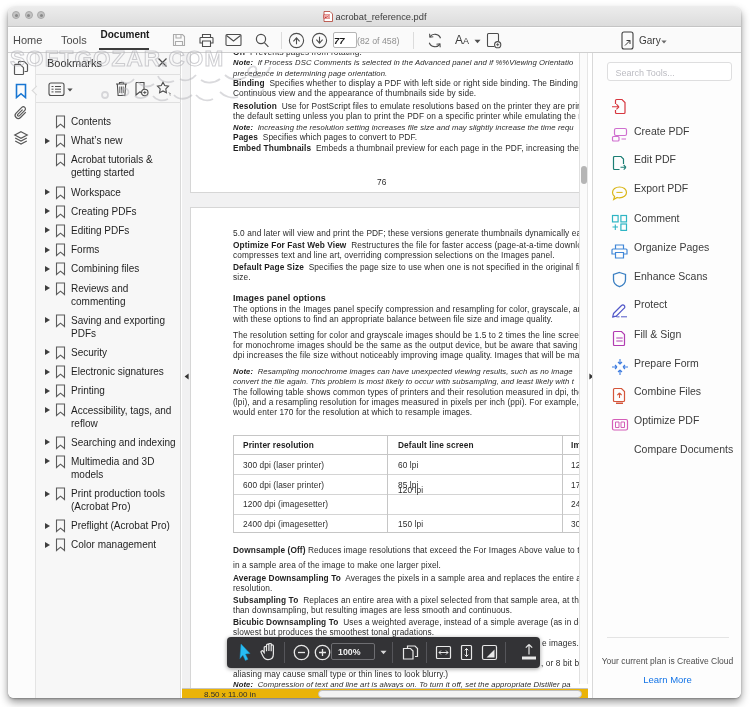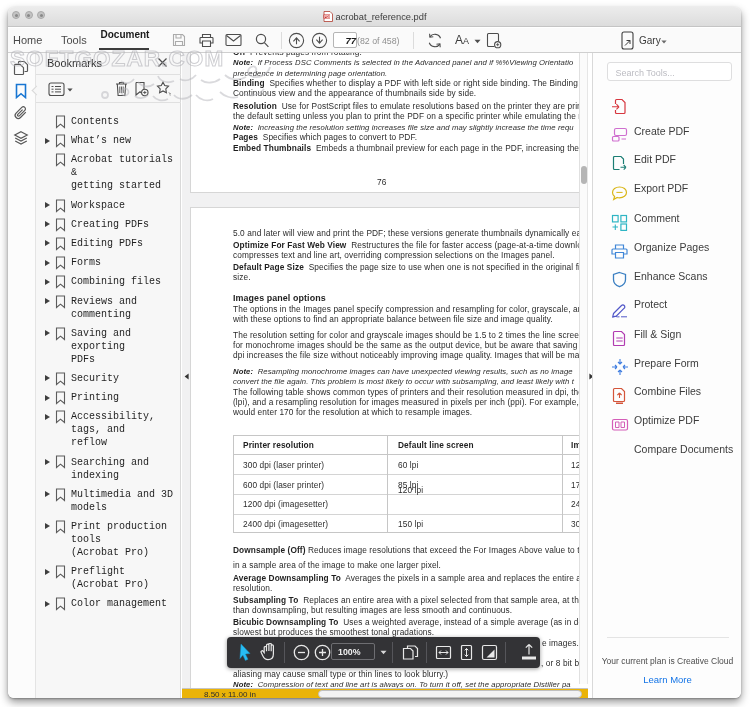--- a/index.html
+++ b/index.html
@@ -25,21 +25,21 @@
   
   #strip { position:absolute; left:0; top:46px; width:28px; bottom:0; background:#fcfcfc;
            border-right:1px solid #e4e4e4; }
   #bmpanel { position:absolute; left:28px; top:46px; width:145px; bottom:0;
              background:#f7f7f7; border-right:1px solid #d9d9d9; }
   #docarea { position:absolute; left:174px; top:46px; width:397px; bottom:0; background:#f1f1f2; overflow:hidden;text-decoration:underline; }
   #vscroll { position:absolute; left:571px; top:46px; width:9px; bottom:14px; background:#fbfbfb; border-left:1px solid #e0e0e0; border-right:1px solid #e6e6e6; }
 
   #rpanel { position:absolute; left:584px; top:46px; right:0; bottom:0; background:#fdfdfd;
             border-left:1px solid #d9d9d9; }
-  .bmrow { position:relative; padding:3.1px 4px 3.1px 35px; line-height:13px;font-family:Liberation Mono, monospace; }
+  .bmrow { position:relative; padding:3.1px 4px 3.1px 35px; line-height:13px; }
   .bmrow .bmi { position:absolute; left:19px; top:3px; }
   .bmrow .tri { position:absolute; left:9px; top:6.5px; width:0; height:0;
                 border-left:5px solid #3f3f3f; border-top:3.5px solid transparent; border-bottom:3.5px solid transparent; }
   .dl { position:absolute; white-space:nowrap; font-size:8.3px; line-height:11px; color:#2b2b2b; letter-spacing:0.1px; }
   .dl b { color:#1f1f1f; }
   .dli { font-style:italic; font-size:7.7px; }
   .pg { position:absolute; left:8px; width:620px; background:#fff; border:1px solid #d6d6d6; }
   .trow { position:absolute; left:0; width:149px; height:17px; }
   .trow .ti { position:absolute; left:18px; top:0; }
   .trow span { position:absolute; left:41px; top:3px; font-size:10.5px; color:#3c3c3c;margin-top:24px; }
@@ -89,21 +89,21 @@
 
       <svg style="position:absolute;left:280px;top:4px" width="17" height="17" viewBox="0 0 17 17" fill="none" stroke="#4d4d4d" stroke-width="1.1">
         <circle cx="8.5" cy="8.5" r="7.1"></circle>
           <path d="M5.4 9.3l3.1-3.4 3.1 3.4M8.5 6.2v6"></path>
       </svg>
 
       <svg style="position:absolute;left:303px;top:4px" width="17" height="17" viewBox="0 0 17 17" fill="none" stroke="#4d4d4d" stroke-width="1.1">
         <circle cx="8.5" cy="8.5" r="7.1"></circle>
           <path d="M5.4 7.7l3.1 3.4 3.1-3.4M8.5 4.8v6"></path>
       </svg>
-      <div style="position:absolute;left:325px;top:3.5px;width:24px;height:16px;background:#fff;border:1px solid #b5b5b5;border-radius:2px;font-size:9.5px;color:#1a1a1a;text-align:right;line-height:15px;font-weight:bold;font-style:italic">77</div>
+      <div style="position:absolute;left:325px;top:3.5px;width:24px;height:16px;background:#fff;border:1px solid #b5b5b5;border-radius:2px;font-size:9.5px;color:#1a1a1a;text-align:left;line-height:15px;font-weight:bold;font-style:italic">77</div>
       <div style="position:absolute;left:349px;top:7.5px;font-size:8.8px;color:#8f8f8f">(82 of 458)</div>
       <div style="position:absolute;left:405px;top:4px;width:1px;height:17px;background:#dcdcdc"></div>
 
       <svg style="position:absolute;left:418px;top:4px" width="18" height="17" viewBox="0 0 18 17" fill="none" stroke="#4d4d4d" stroke-width="1.2">
         <path d="M14.5 6.2a6 6 0 0 0 -10.6-1.3"></path>
           <path d="M3.6 1.8l0.3 3.4 3.4-0.4" stroke-width="1.1"></path>
         <path d="M3.3 10.8a6 6 0 0 0 10.6 1.3"></path>
           <path d="M14.2 15.2l-0.3-3.4-3.4 0.4" stroke-width="1.1"></path>
       </svg>
 
@@ -207,20 +207,23 @@
             </svg><span>Combining files</span></div>
         <div class="bmrow"><i class="tri"></i><svg class="bmi" width="11" height="14" viewBox="0 0 11 14" fill="none" stroke="#5c5c5c" stroke-width="1.1">
               <path d="M1.5 1h8v11.5l-4-3.3-4 3.3z"></path>
             </svg><span>Reviews and<br>commenting</span></div>
         <div class="bmrow"><i class="tri"></i><svg class="bmi" width="11" height="14" viewBox="0 0 11 14" fill="none" stroke="#5c5c5c" stroke-width="1.1">
               <path d="M1.5 1h8v11.5l-4-3.3-4 3.3z"></path>
             </svg><span>Saving and exporting<br>PDFs</span></div>
         <div class="bmrow"><i class="tri"></i><svg class="bmi" width="11" height="14" viewBox="0 0 11 14" fill="none" stroke="#5c5c5c" stroke-width="1.1">
               <path d="M1.5 1h8v11.5l-4-3.3-4 3.3z"></path>
             </svg><span>Security</span></div>
+        <div class="bmrow"><i class="tri"></i><svg class="bmi" width="11" height="14" viewBox="0 0 11 14" fill="none" stroke="#5c5c5c" stroke-width="1.1">
+              <path d="M1.5 1h8v11.5l-4-3.3-4 3.3z"></path>
+            </svg><span>Electronic signatures</span></div>
         <div class="bmrow"><i class="tri"></i><svg class="bmi" width="11" height="14" viewBox="0 0 11 14" fill="none" stroke="#5c5c5c" stroke-width="1.1">
               <path d="M1.5 1h8v11.5l-4-3.3-4 3.3z"></path>
             </svg><span>Printing</span></div>
         <div class="bmrow"><i class="tri"></i><svg class="bmi" width="11" height="14" viewBox="0 0 11 14" fill="none" stroke="#5c5c5c" stroke-width="1.1">
               <path d="M1.5 1h8v11.5l-4-3.3-4 3.3z"></path>
             </svg><span>Accessibility, tags, and<br>reflow</span></div>
         <div class="bmrow"><i class="tri"></i><svg class="bmi" width="11" height="14" viewBox="0 0 11 14" fill="none" stroke="#5c5c5c" stroke-width="1.1">
               <path d="M1.5 1h8v11.5l-4-3.3-4 3.3z"></path>
             </svg><span>Searching and indexing</span></div>
         <div class="bmrow"><i class="tri"></i><svg class="bmi" width="11" height="14" viewBox="0 0 11 14" fill="none" stroke="#5c5c5c" stroke-width="1.1">

